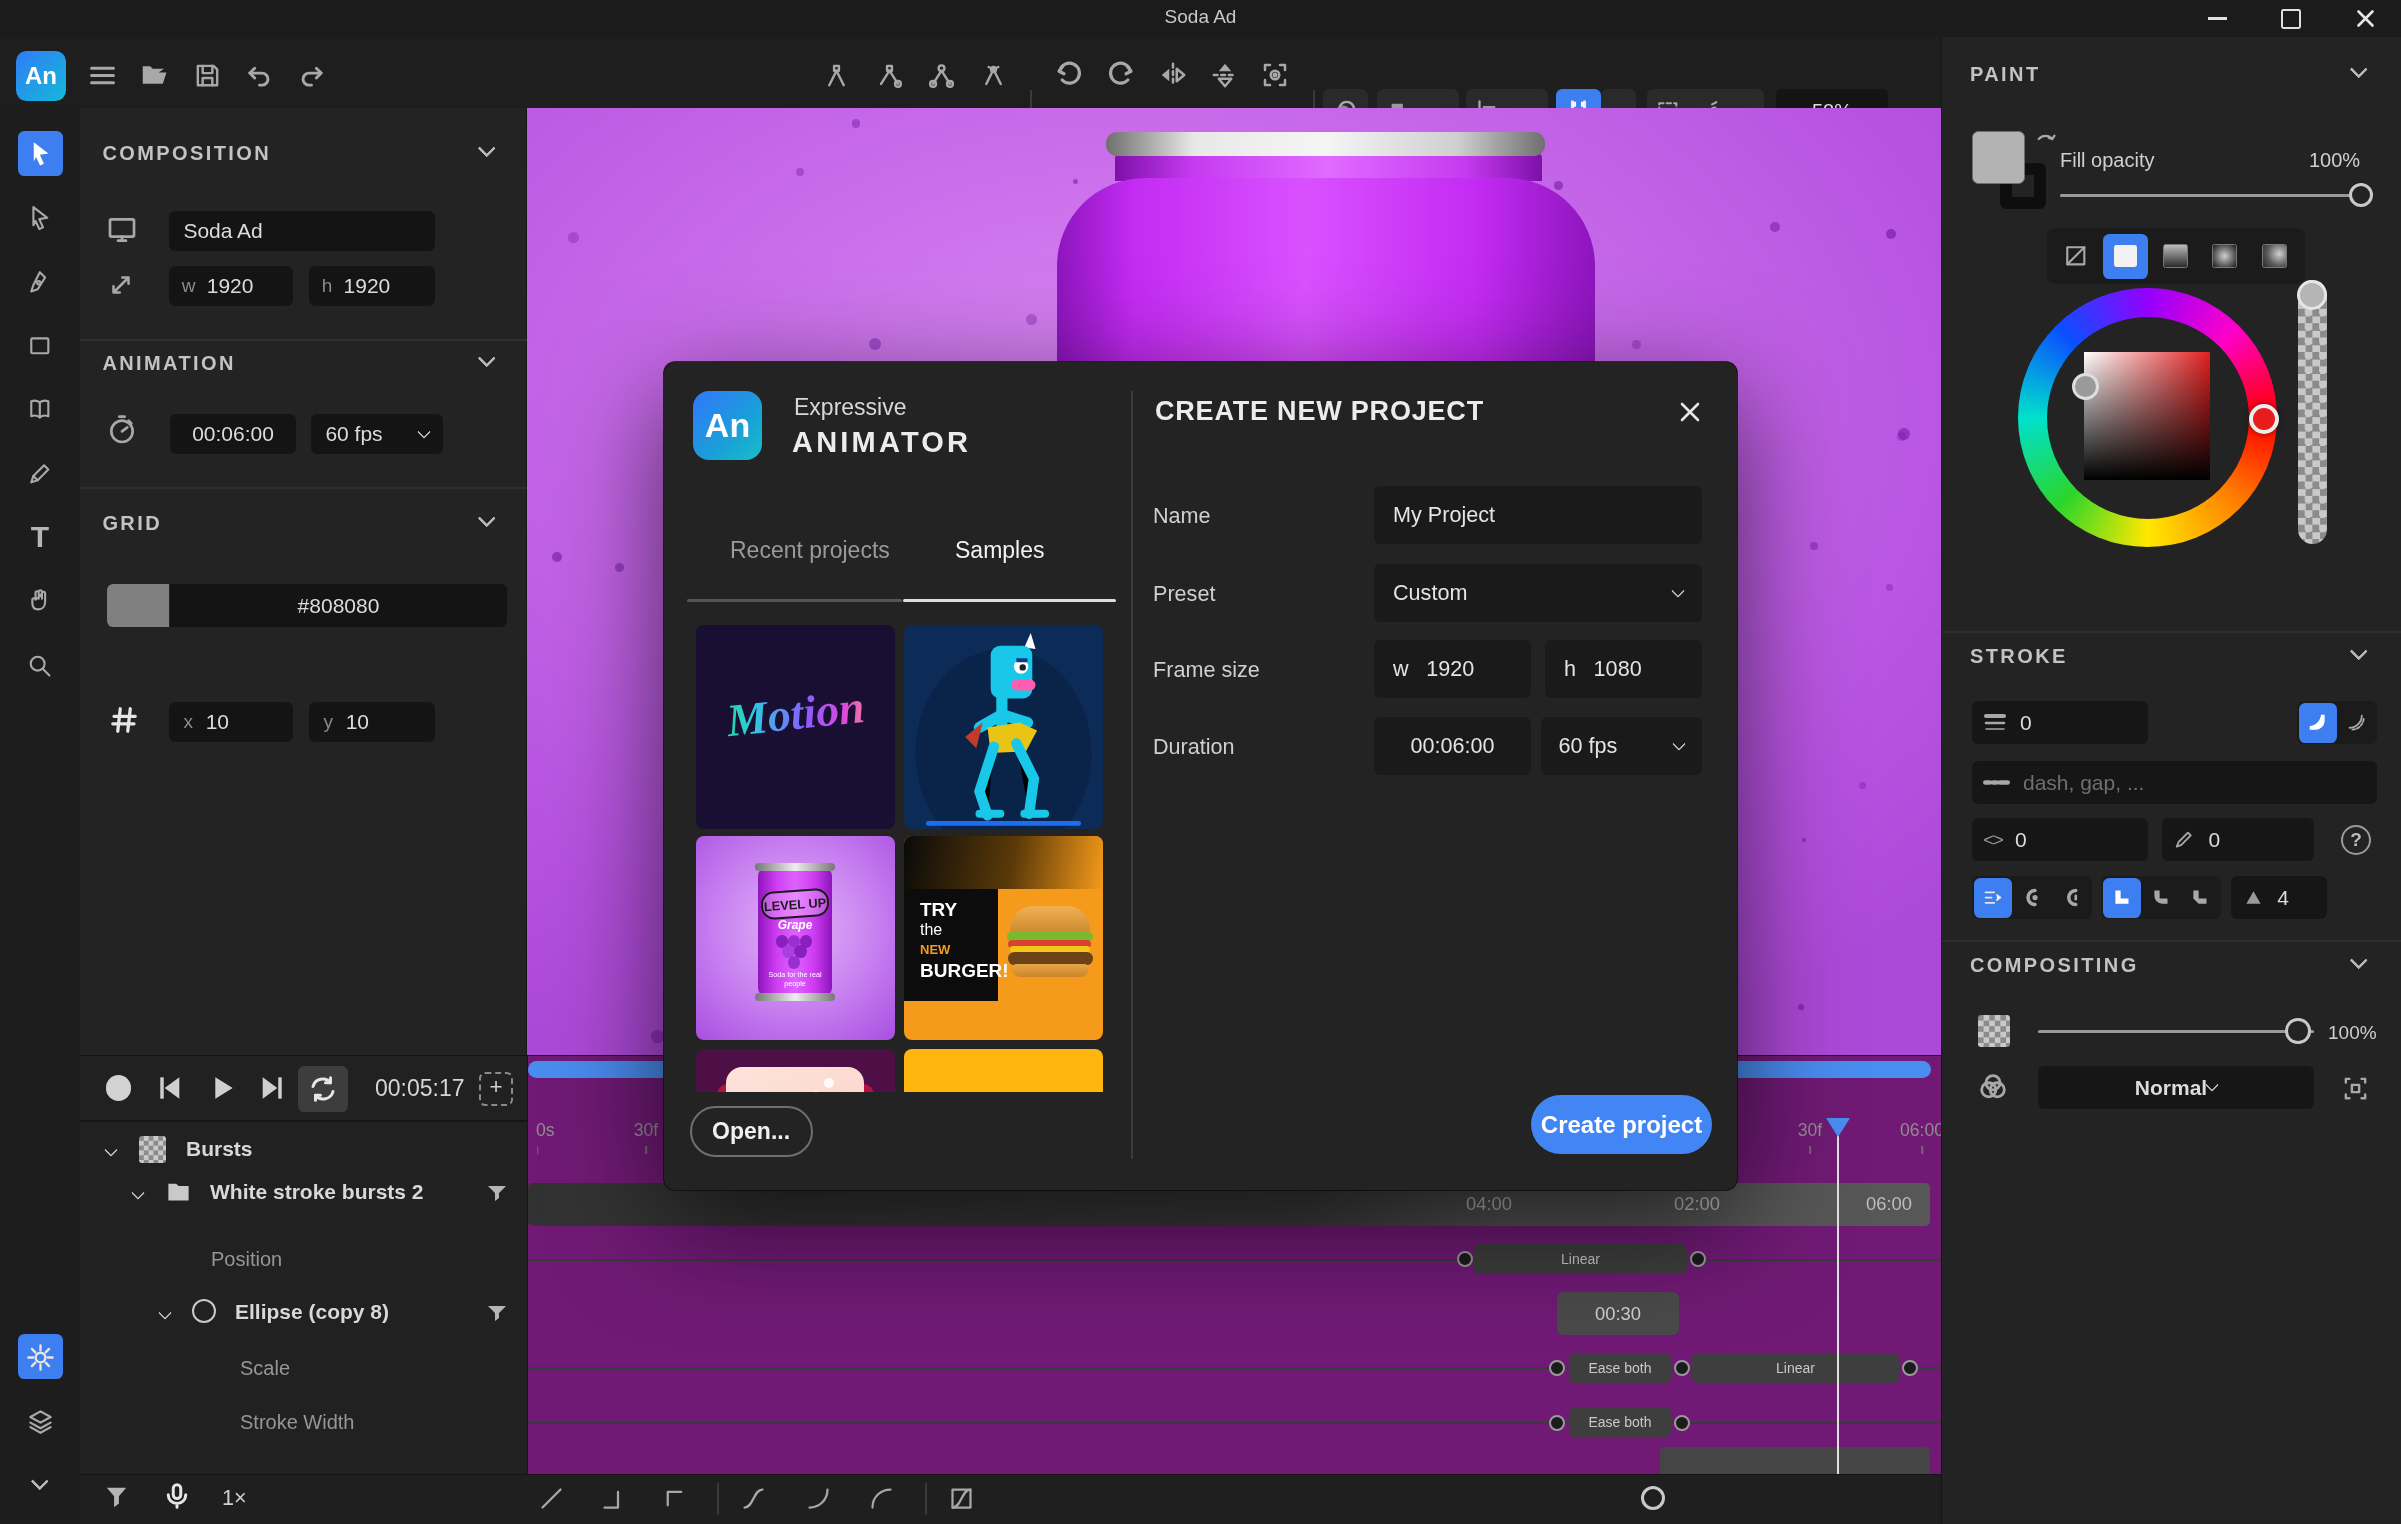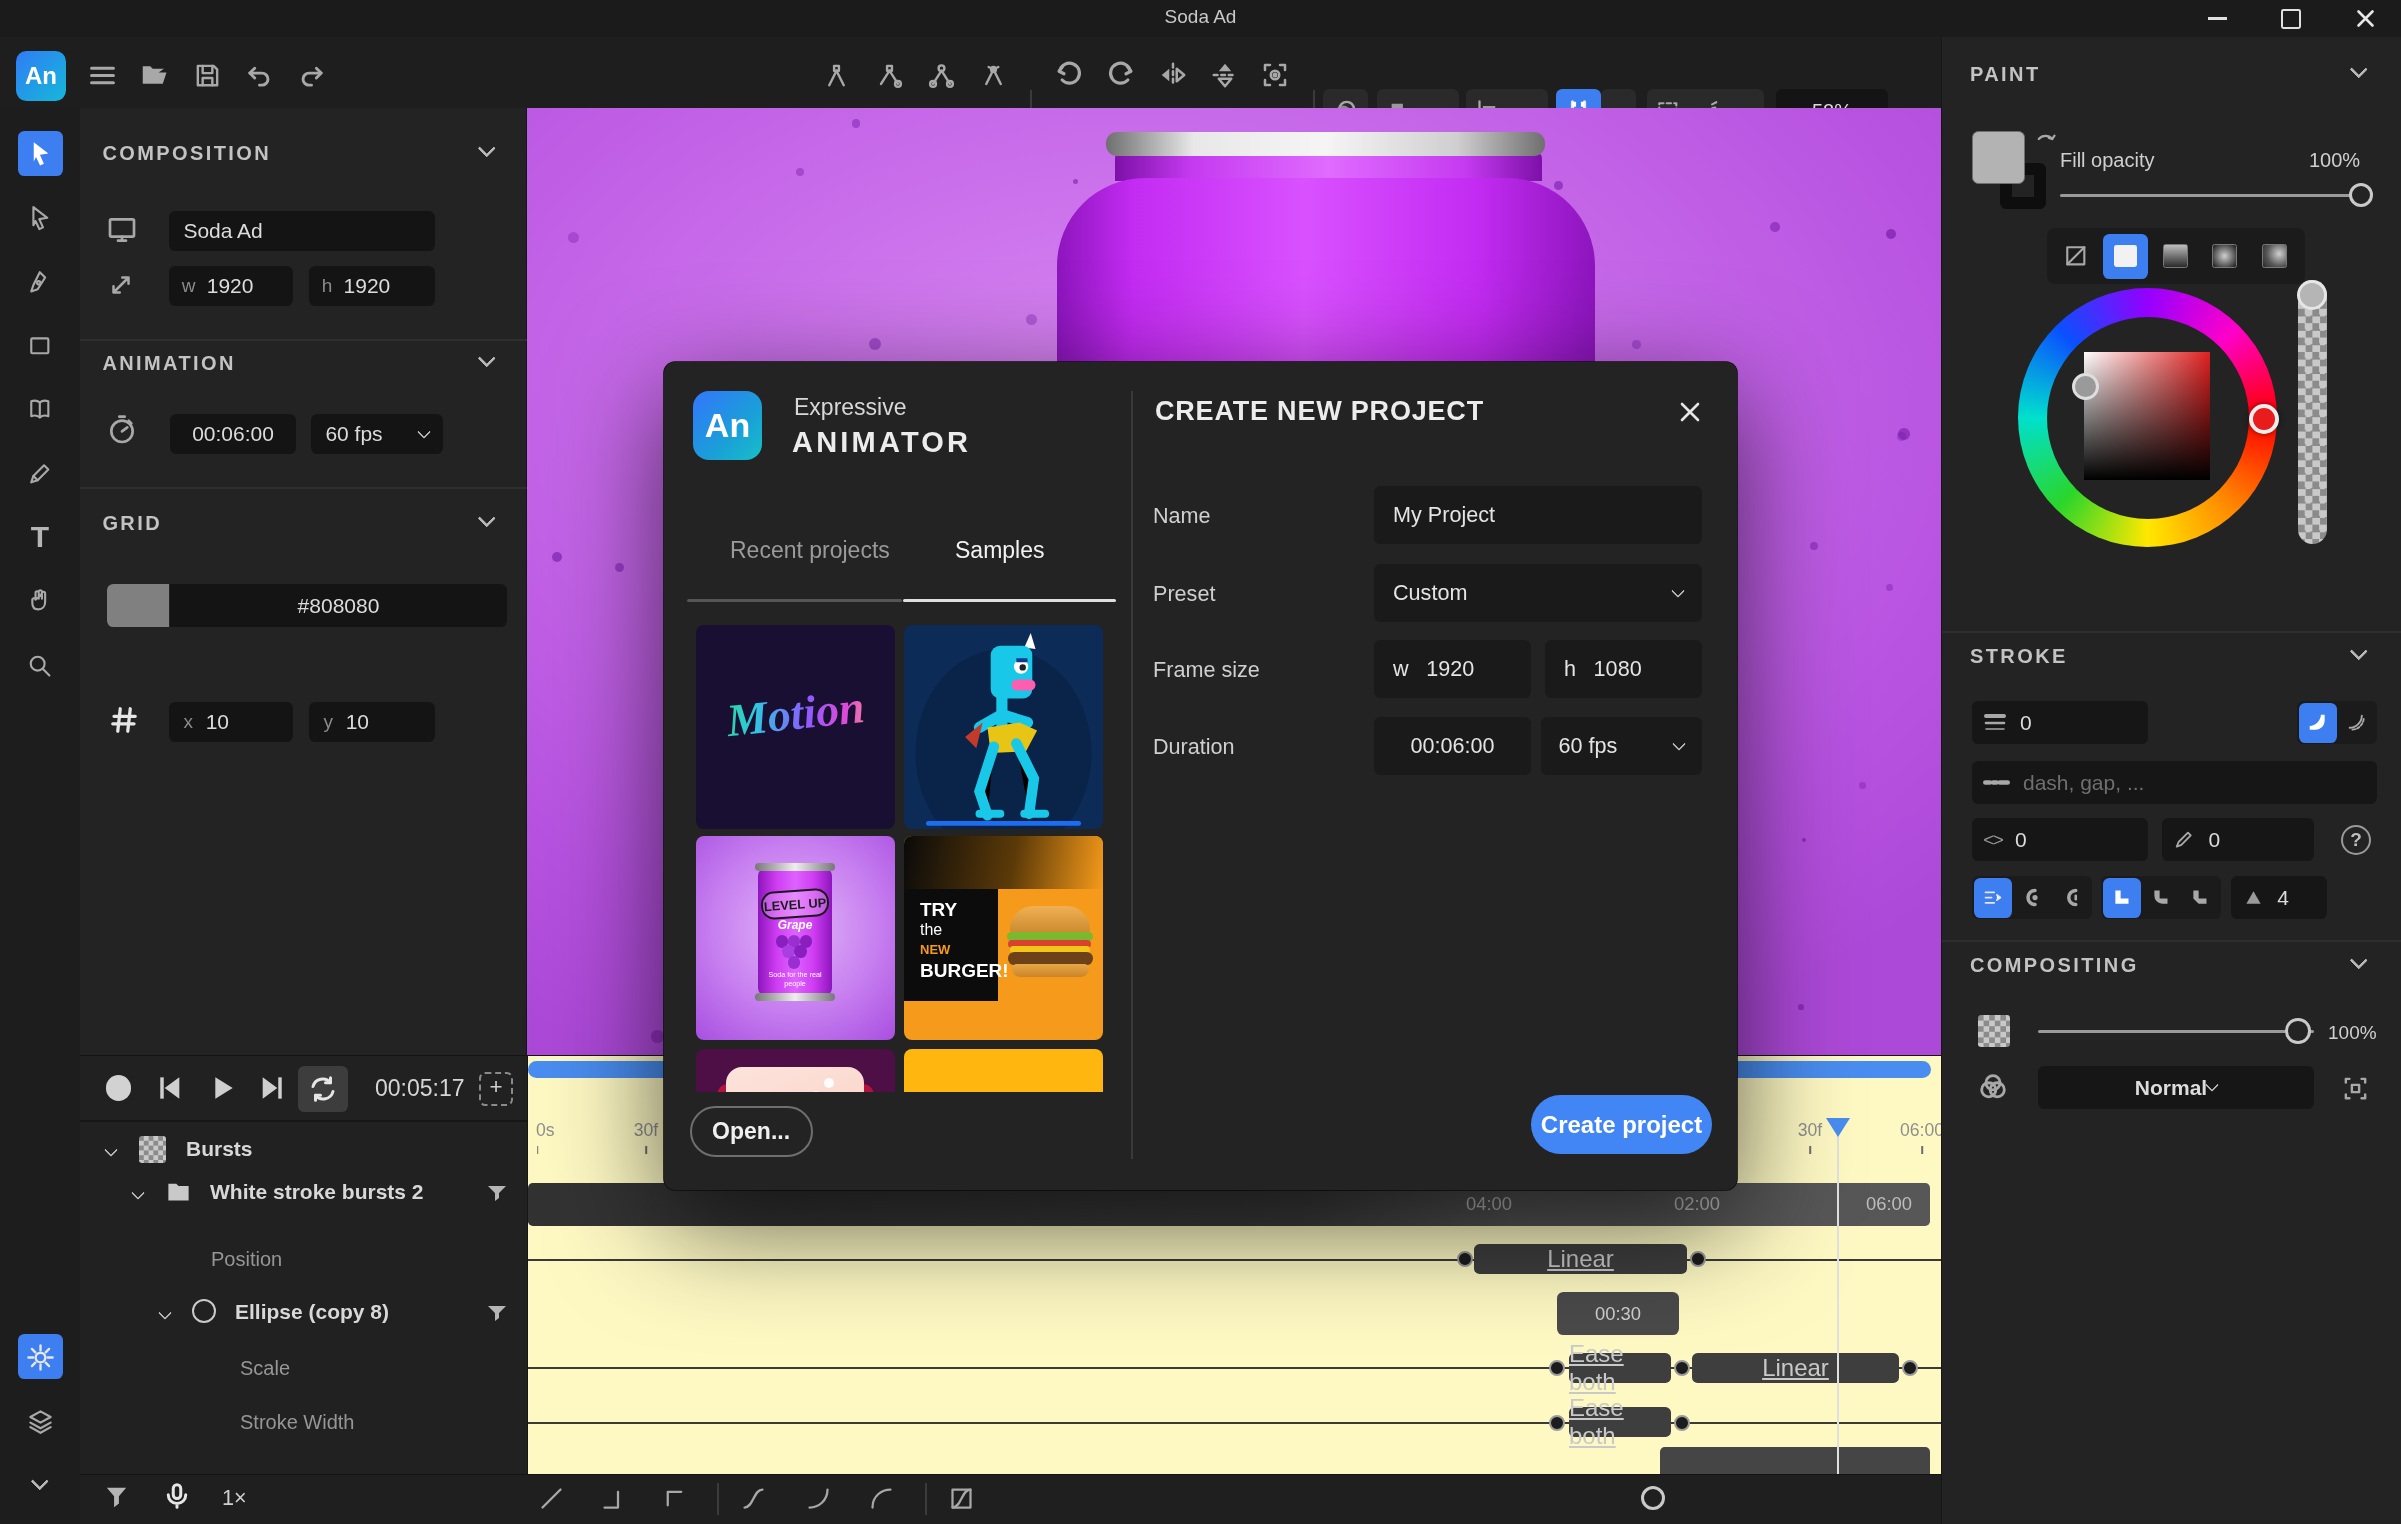--- a/index.html
+++ b/index.html
@@ -11,21 +11,21 @@
   .chev{display:inline-block;width:10.4px;height:10.4px;border-right:3.2px solid #b8b8b8;border-bottom:3.2px solid #b8b8b8;transform:rotate(45deg);border-radius:1.6px;}
   .chev.sm{width:8px;height:8px;border-width:2.4px;}
   .panelhdr{font-size:20px;font-weight:bold;letter-spacing:2.4px;color:#c3c3c3;}
   .fld{position:absolute;background:#141414;border-radius:6.4px;display:flex;align-items:center;font-size:21px;color:#dcdcdc;}
   .fld .pfx{color:#8a8a8a;font-size:19px;}
   .dfld{position:absolute;background:#1a1a1a;border-radius:6.4px;display:flex;align-items:center;font-size:21.6px;color:#e4e4e4;}
   .btnbg{position:absolute;background:#2e2e2e;border-radius:6.4px;}
   .bluebtn{background:#3d7ef0;border-radius:6.4px;}
   .sep-v{position:absolute;width:1.6px;background:#3a3a3a;}
   .sep-h{position:absolute;height:1.6px;background:#2e2e2e;}
-  .pill{position:absolute;height:30px;background:#3e3e3e;border-radius:5.6px;color:#c9c9c9;font-size:24px;display:flex;align-items:center;justify-content:center;text-decoration:underline;}
+  .pill{position:absolute;height:30px;background:#3e3e3e;border-radius:5.6px;color:#c9c9c9;font-size:14px;display:flex;align-items:center;justify-content:center;}
   .kf{position:absolute;width:16px;height:16px;border:2.4px solid #9a9a9a;border-radius:50%;background:#1c1c1c;box-sizing:border-box;}
   .trkline{position:absolute;height:1.6px;background:#3a3a3a;}
   .lyrname{font-size:21px;font-weight:bold;color:#d8d8d8;}
   .propname{font-size:20px;color:#969696;}
   .rlabel{position:absolute;font-size:17.6px;color:#8f8f8f;transform:translateX(-50%);}
   .tick{position:absolute;width:1.6px;height:8px;background:#6f6f6f;transform:translateX(-50%);}
   .tool{position:absolute;width:48px;height:48px;display:flex;align-items:center;justify-content:center;}
   .wheel-ring{position:absolute;border-radius:50%;background:conic-gradient(from 90deg,#ff0000,#ff8400 45deg,#ffe800 90deg,#2ad62a 135deg,#00e0cc 180deg,#0a50ff 225deg,#9400ff 270deg,#ff00c8 315deg,#ff0000 360deg);}
   .checker{background:repeating-conic-gradient(#c9c9c9 0% 25%,#8b8b8b 0% 50%) 0 0/14.4px 14.4px;}
   .tile{position:absolute;width:199px;height:204px;border-radius:8px;overflow:hidden;}
@@ -606,21 +606,21 @@
           <path d="M3 5h18l-7 7v5l-4 3v-8z" fill="#b5b5b5"></path>
         </svg>
     </div>
     <div class="abs" style="left:0;top:341px;width:448px;height:51px;">
       <div class="abs propname" style="left:160px;top:13.6px;">Stroke Width</div>
     </div>
     <div class="abs" style="left:0;top:287px;width:448px;height:51px;">
       <div class="abs propname" style="left:160px;top:13.6px;">Scale</div>
     </div>
 
-    <div class="abs" style="left:448px;top:0;width:1413px;height:419px;background:#fef9c3;overflow:hidden;">
+    <div class="abs" style="left:448px;top:0;width:1413px;height:419px;background:#701a75;overflow:hidden;">
 
       <div class="abs" style="left:0;top:4.8px;width:1403px;height:17.6px;background:#4a8df0;border-radius:8.8px;"></div>
 
       <div class="rlabel" style="left:8px;top:64px;transform:none;">0s</div>
       <div class="rlabel" style="left:118px;top:64px;">30f</div>
       <div class="rlabel" style="left:1282px;top:64px;">30f</div>
       <div class="rlabel" style="left:1394px;top:64px;">06:00</div>
       <div class="tick" style="left:9.6px;top:90px;"></div>
       <div class="tick" style="left:118px;top:90px;"></div>
       <div class="tick" style="left:1282px;top:90px;"></div>

